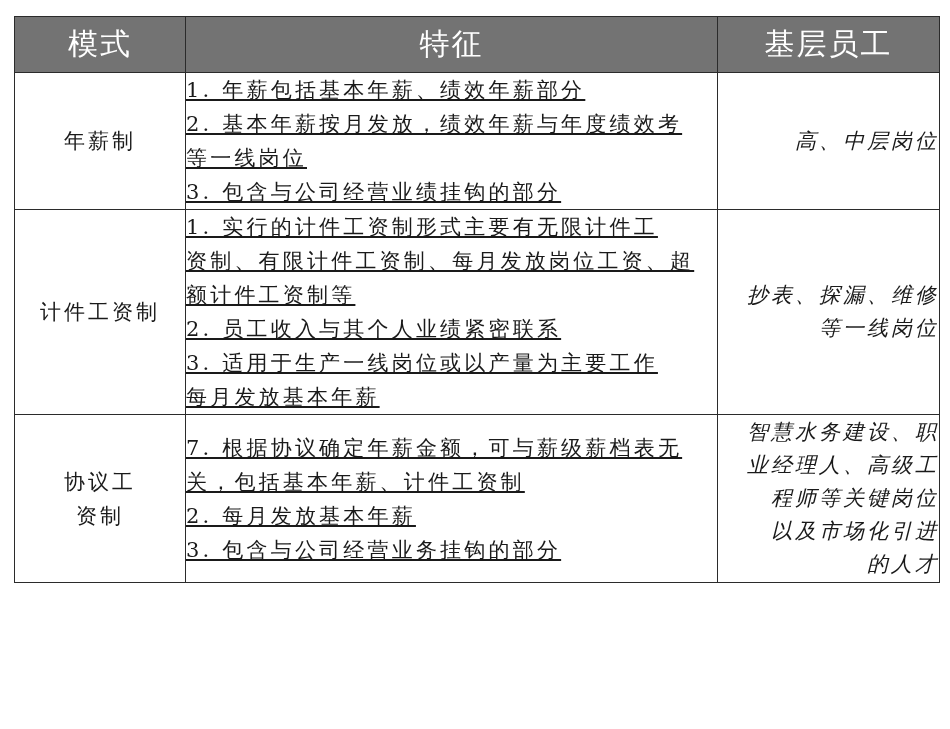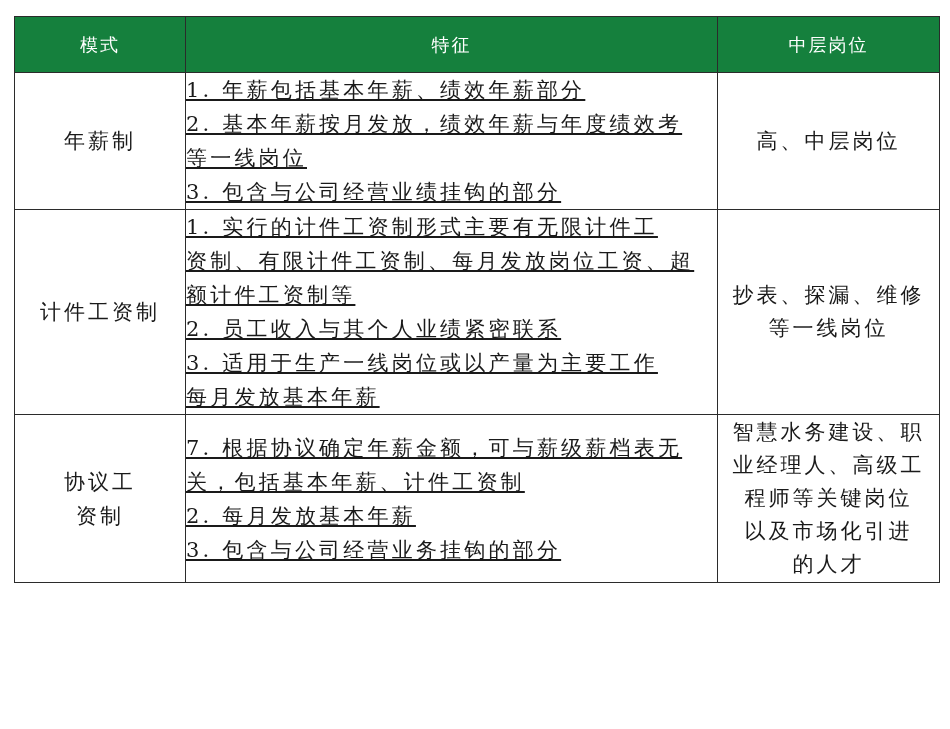--- a/index.html
+++ b/index.html
@@ -5,48 +5,48 @@
   html, body { margin: 0; padding: 0; background: #ffffff; }
   body { width: 950px; height: 729px; position: relative; overflow: hidden;
          font-family: "DejaVu Serif", "Liberation Serif", serif; color: #1a1a1a; }
   table.salary {
     position: absolute; left: 14px; top: 16px;
     width: 925px; border-collapse: collapse; table-layout: fixed;
   }
   table.salary th, table.salary td { border: 1.5px solid #2b2b2b; padding: 0; }
   col.c1 { width: 171px; } col.c2 { width: 532px; } col.c3 { width: 222px; }
   thead th {
-    background: #15803d; color: #ffffff; height: 55px;
+    background: #737373; color: #ffffff; height: 55px;
     font-family: "DejaVu Sans", "Liberation Sans", sans-serif;
-    font-weight: normal; font-size: 18px; letter-spacing: 2px; 
+    font-weight: normal; font-size: 30px; letter-spacing: 2px; 
     border-color: #1f3b5a;
   }
   td.mode { text-align: center; font-size: 21px; line-height: 34px; letter-spacing: 3px; }
   td.feat { font-size: 21px; line-height: 34px; padding: 0 6px 0 14px; letter-spacing: 3.2px; vertical-align: middle; text-decoration: underline; }
-  td.scope { text-align: center; font-size: 21px; line-height: 33px; letter-spacing: 3px; padding: 0 8px; }
+  td.scope { text-align: right; font-size: 21px; line-height: 33px; letter-spacing: 3px; padding: 0 8px; font-style: italic; }
   .line { display: block; white-space: nowrap; }
   tr.r1 td { height: 135px; }
   tr.r2 td { height: 136px; }
   tr.r3 td { height: 201px; }
   tr.r4 td { height: 167px; }
 </style>
 </head>
 <body>
 
 <table class="salary">
   <colgroup>
       <col class="c1">
       <col class="c2">
       <col class="c3">
     </colgroup>
   <thead>
     <tr>
       <th>模式</th>
       <th>特征</th>
-      <th>中层岗位</th>
+      <th>基层员工</th>
     </tr>
   </thead>
   <tbody>
     <tr class="r1">
       <td class="mode">
         <span class="line">年薪制</span>
       </td>
       <td class="feat">
         <span class="line">1. 年薪包括基本年薪、绩效年薪部分</span>
         <span class="line">2. 基本年薪按月发放，绩效年薪与年度绩效考</span>

